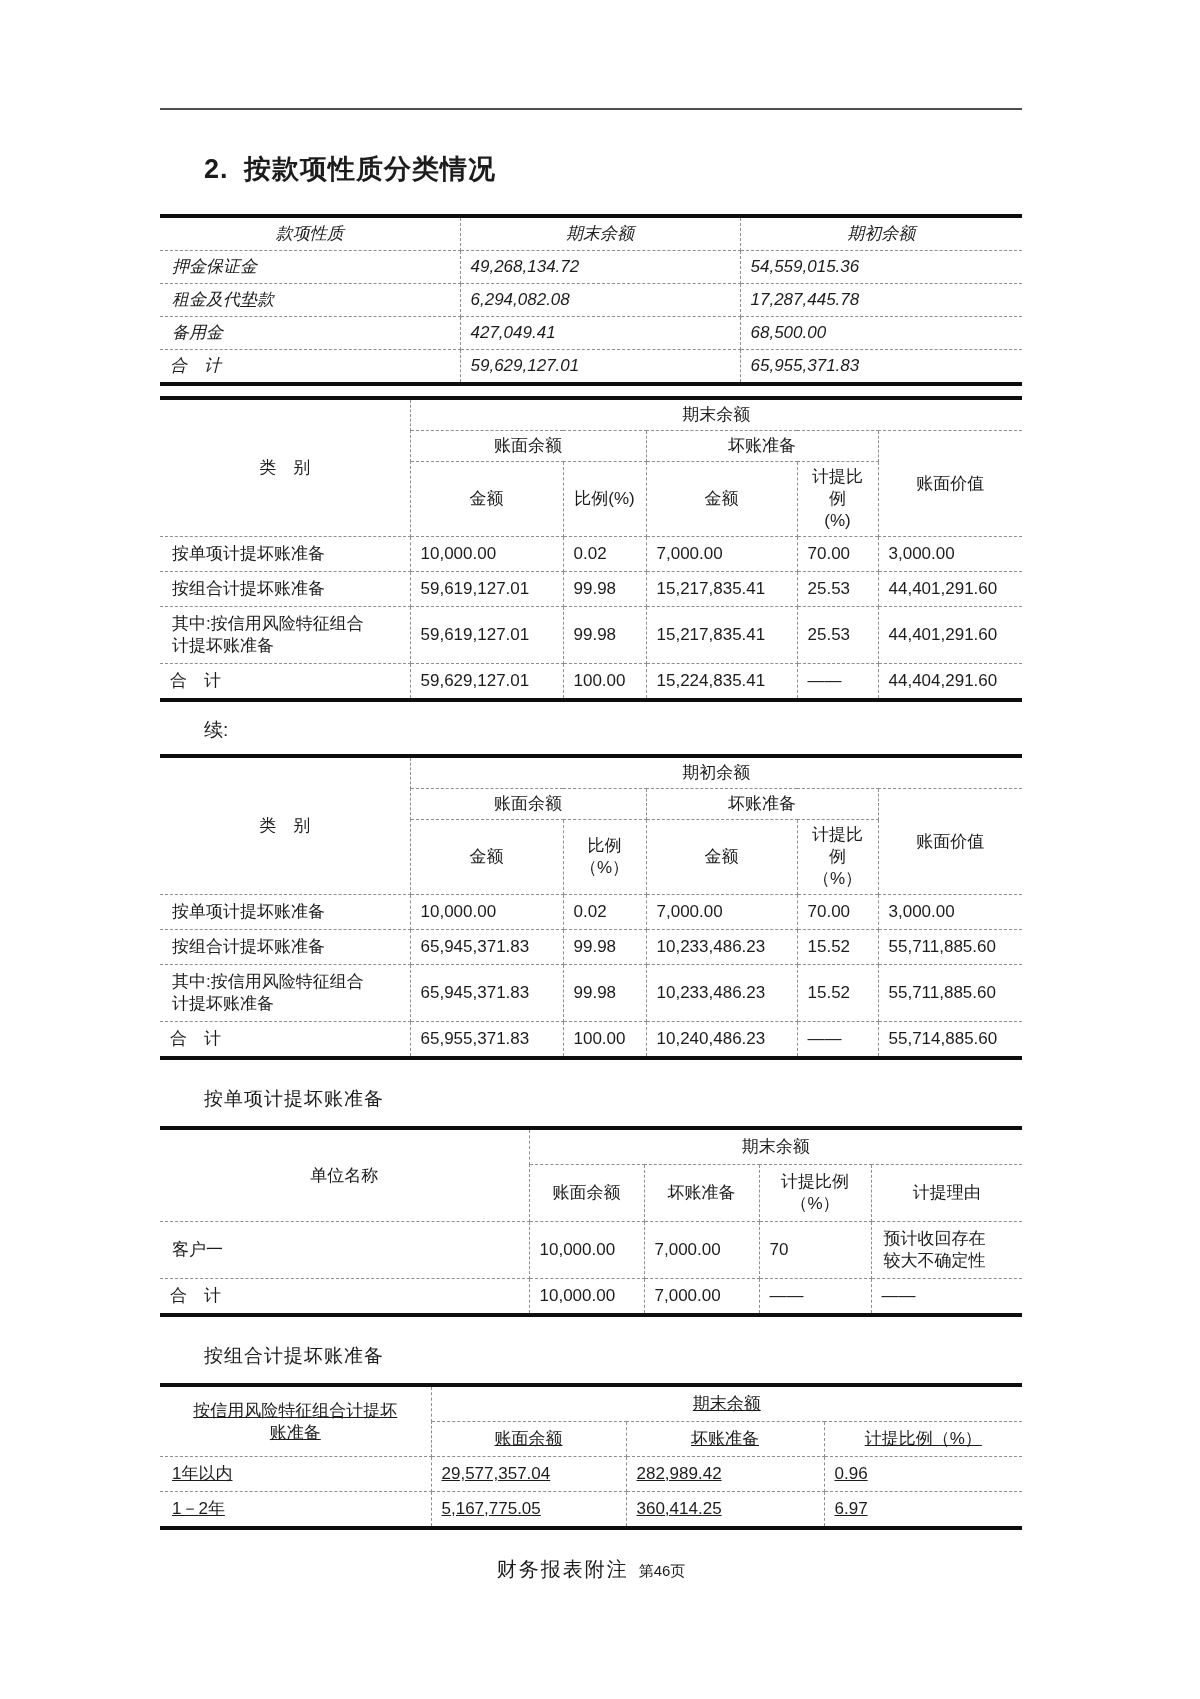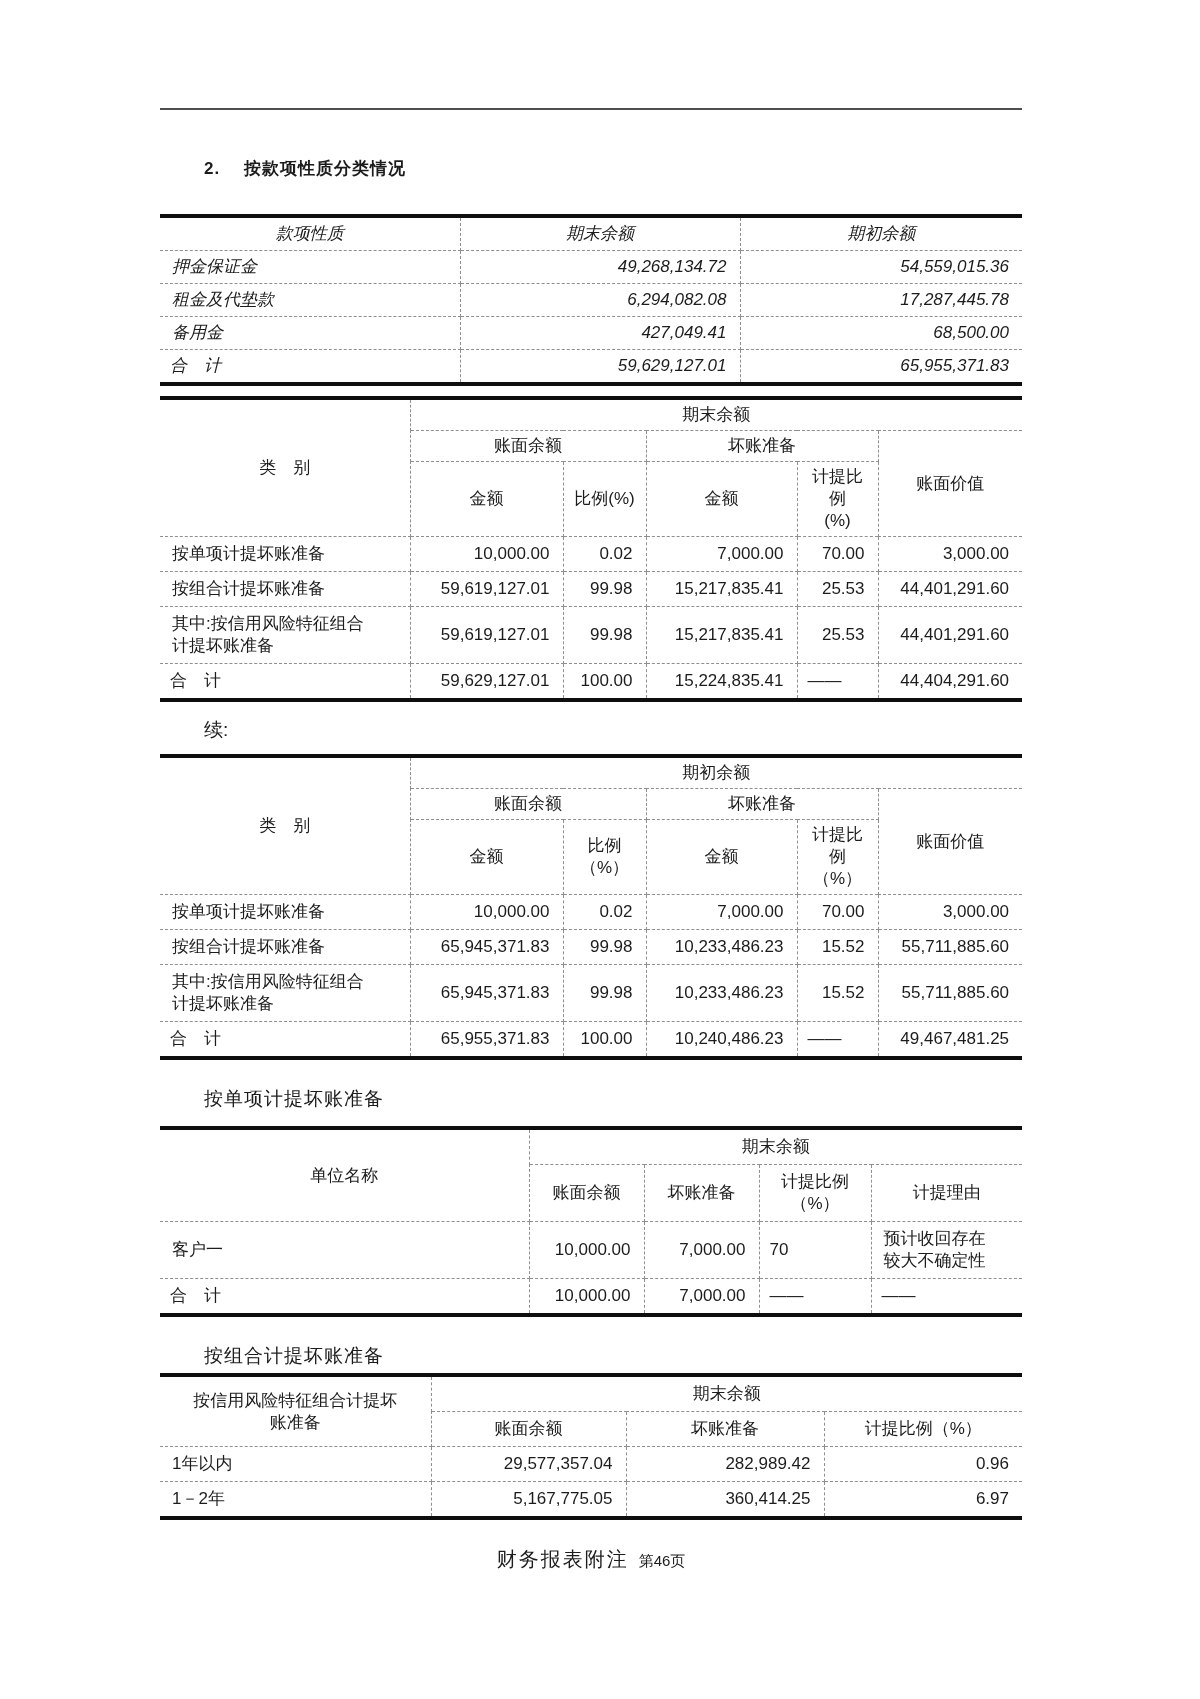--- a/index.html
+++ b/index.html
@@ -3,42 +3,42 @@
 <meta charset="utf-8">
 <style>
   html,body{margin:0;padding:0;background:#ffffff;}
   body{
     width:1200px;height:1699px;overflow:hidden;position:relative;
     font-family:"Liberation Sans","DejaVu Sans",sans-serif;
     color:#1c1c1c;
   }
   .content{width:862px;margin-left:160px;}
   .top-rule{margin-top:108px;border-top:2px solid #4e4e4e;height:0;}
-  .sec-heading{margin:44px 0 0 44px;font-size:17px;font-weight:bold;line-height:30px;letter-spacing:1px;}
+  .sec-heading{margin:44px 0 0 44px;font-size:27px;font-weight:bold;line-height:30px;letter-spacing:1px;}
   .sec-heading .sec-num{display:inline-block;min-width:40px;}
   .sub-heading{margin:26px 0 0 44px;font-size:19px;line-height:26px;letter-spacing:1px;}
   .cont-label{margin:16px 0 0 44px;font-size:19px;line-height:24px;}
   table{width:862px;border-collapse:collapse;table-layout:fixed;
         border-top:4px solid #0e0e0e;border-bottom:4px solid #0e0e0e;}
   td{border:1px dashed #8f8f8f;font-size:17px;padding:6px 10px;vertical-align:middle;line-height:22px;
      overflow:hidden;}
   tr > td:first-child{border-left:0;}
   tr > td:last-child{border-right:0;}
   td.hc{text-align:center;}
   td.lab{text-align:left;padding-left:12px;}
-  td.num{text-align:right;padding-right:13px;}
+  td.num{padding-right:13px;}
   td.ctr{text-align:left;}
   .line{display:block;}
   .t1{margin-top:30px;font-style:italic;}
   .t1 td{padding-top:5px;padding-bottom:5px;}
   .t2{margin-top:10px;}
   .t3{margin-top:12px;}
   .t2 td.hdr,.t3 td.hdr{padding-top:4px;padding-bottom:4px;}
   .t4{margin-top:14px;}
-  .t5{margin-top:4px;}
+  .t5{margin-top:14px;text-decoration:underline;}
   .footer{margin-top:26px;text-align:center;}
   .footer-title{font-size:20px;letter-spacing:2px;}
   .footer-page{font-size:15px;margin-left:10px;}
 </style>
 </head>
 <body>
 
 <div class="content">
 
   <div class="top-rule"></div>
@@ -208,21 +208,21 @@
       <td class="num">10,233,486.23</td>
       <td class="num">15.52</td>
       <td class="num">55,711,885.60</td>
     </tr>
     <tr>
       <td class="ctr">合　计</td>
       <td class="num">65,955,371.83</td>
       <td class="num">100.00</td>
       <td class="num">10,240,486.23</td>
       <td class="ctr">——</td>
-      <td class="num">49,467,481.25</td>
+      <td class="num">55,714,885.60</td>
     </tr>
   </tbody>
     </table>
 
   <div class="sub-heading">按单项计提坏账准备</div>
 
   <table class="t4">
     <colgroup>
         <col style="width:369px">
         <col style="width:115px">

